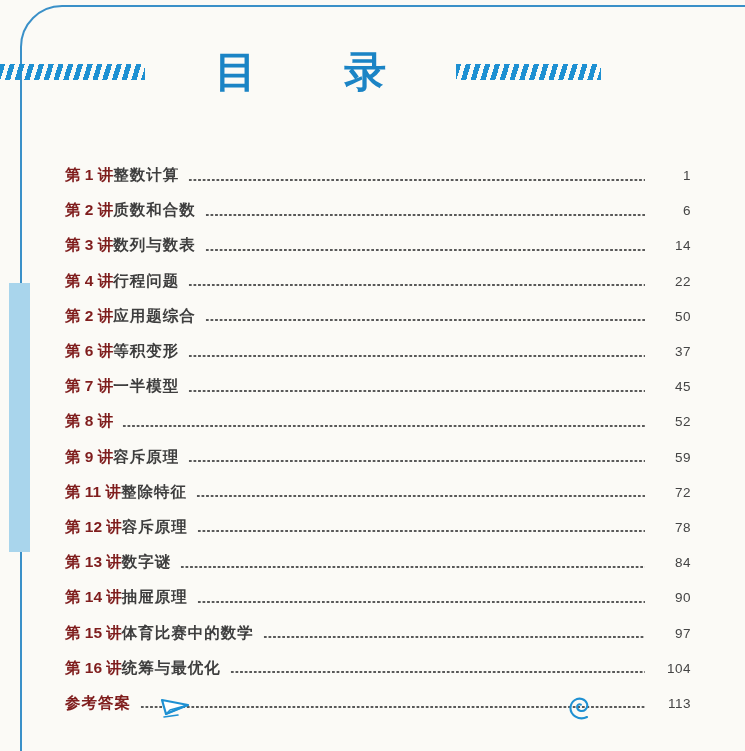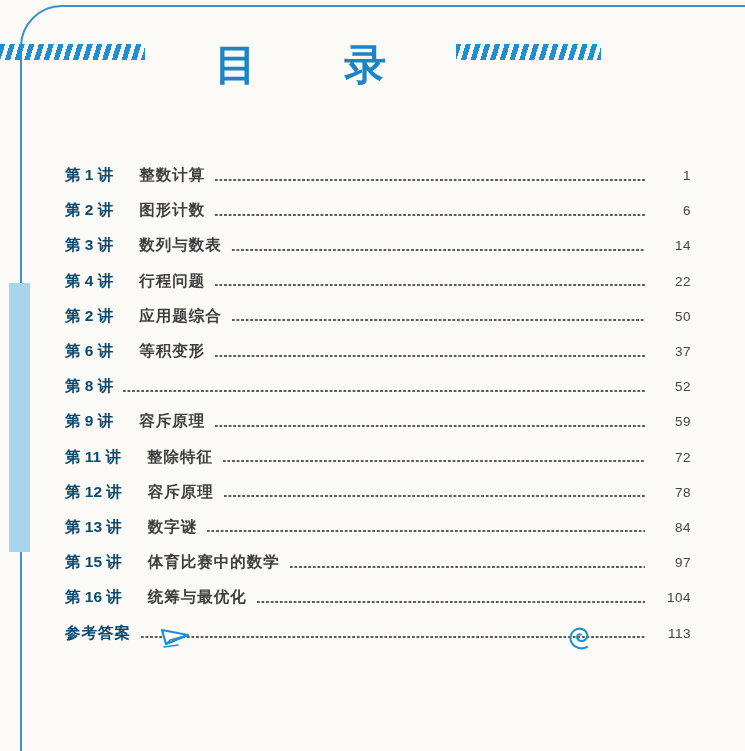--- a/index.html
+++ b/index.html
@@ -15,42 +15,42 @@
     pointer-events:none;
   }
   
   .side-bar{
     position:absolute;left:9px;top:283px;width:21px;height:269px;
     background:#a9d5ec;
   }
   
   .header{
     position:absolute;top:44px;left:0;width:601px;height:56px;
-    display:flex;justify-content:center;gap:32px;
+    display:flex;align-items:center;justify-content:center;gap:32px;
   }
   .slashes{
     width:180px;height:16px;
     background:repeating-linear-gradient(107deg,#1e90d2 0 5px,transparent 5px 9.3px);
   }
   .page-title{
     margin:0;font-size:42px;font-weight:bold;color:#1b84c5;
     letter-spacing:38px;text-indent:38px;line-height:1;
     white-space:nowrap;
   }
   
   .toc{
     position:absolute;top:158px;left:65px;right:54px;
   }
   .row{
     height:35.2px;display:flex;align-items:center;
     font-size:15.5px;font-weight:bold;color:#3e3e3e;
     white-space:nowrap;
   }
-  .lbl{color:#0c4a6e;flex:0 0 auto;}
-  .ttl{margin-left:26px;flex:0 0 auto;letter-spacing:1px;}
+  .lbl{color:#7f1d1d;flex:0 0 auto;}
+  .ttl{margin-left:0;flex:0 0 auto;letter-spacing:1px;}
   .leader{
     flex:1 1 auto;height:4px;margin:0 10px 0 9px;position:relative;top:4px;
     background-image:radial-gradient(circle,#595959 1.1px,transparent 1.4px);
     background-size:4.6px 4px;background-repeat:repeat-x;background-position:0 50%;
   }
   .num{
     flex:0 0 36px;text-align:right;font-weight:normal;
     font-size:13.5px;color:#444;letter-spacing:0.5px;
   }
   
@@ -75,21 +75,21 @@
 
   <div class="row">
     <span class="lbl">第 1 讲</span>
     <span class="ttl">整数计算</span>
     <span class="leader"></span>
     <span class="num">1</span>
   </div>
 
   <div class="row">
     <span class="lbl">第 2 讲</span>
-    <span class="ttl">图形计数</span>
+    <span class="ttl">质数和合数</span>
     <span class="leader"></span>
     <span class="num">6</span>
   </div>
 
   <div class="row">
     <span class="lbl">第 3 讲</span>
     <span class="ttl">数列与数表</span>
     <span class="leader"></span>
     <span class="num">14</span>
   </div>
@@ -108,20 +108,26 @@
     <span class="num">50</span>
   </div>
 
   <div class="row">
     <span class="lbl">第 6 讲</span>
     <span class="ttl">等积变形</span>
     <span class="leader"></span>
     <span class="num">37</span>
   </div>
 
+  <div class="row">
+    <span class="lbl">第 7 讲</span>
+    <span class="ttl">一半模型</span>
+    <span class="leader"></span>
+    <span class="num">45</span>
+  </div>
 
   <div class="row">
     <span class="lbl">第 8 讲</span>
     <span class="leader"></span>
     <span class="num">52</span>
   </div>
 
   <div class="row">
     <span class="lbl">第 9 讲</span>
     <span class="ttl">容斥原理</span>
@@ -144,20 +150,26 @@
     <span class="num">78</span>
   </div>
 
   <div class="row">
     <span class="lbl">第 13 讲</span>
     <span class="ttl">数字谜</span>
     <span class="leader"></span>
     <span class="num">84</span>
   </div>
 
+  <div class="row">
+    <span class="lbl">第 14 讲</span>
+    <span class="ttl">抽屉原理</span>
+    <span class="leader"></span>
+    <span class="num">90</span>
+  </div>
 
   <div class="row">
     <span class="lbl">第 15 讲</span>
     <span class="ttl">体育比赛中的数学</span>
     <span class="leader"></span>
     <span class="num">97</span>
   </div>
 
   <div class="row">
     <span class="lbl">第 16 讲</span>

